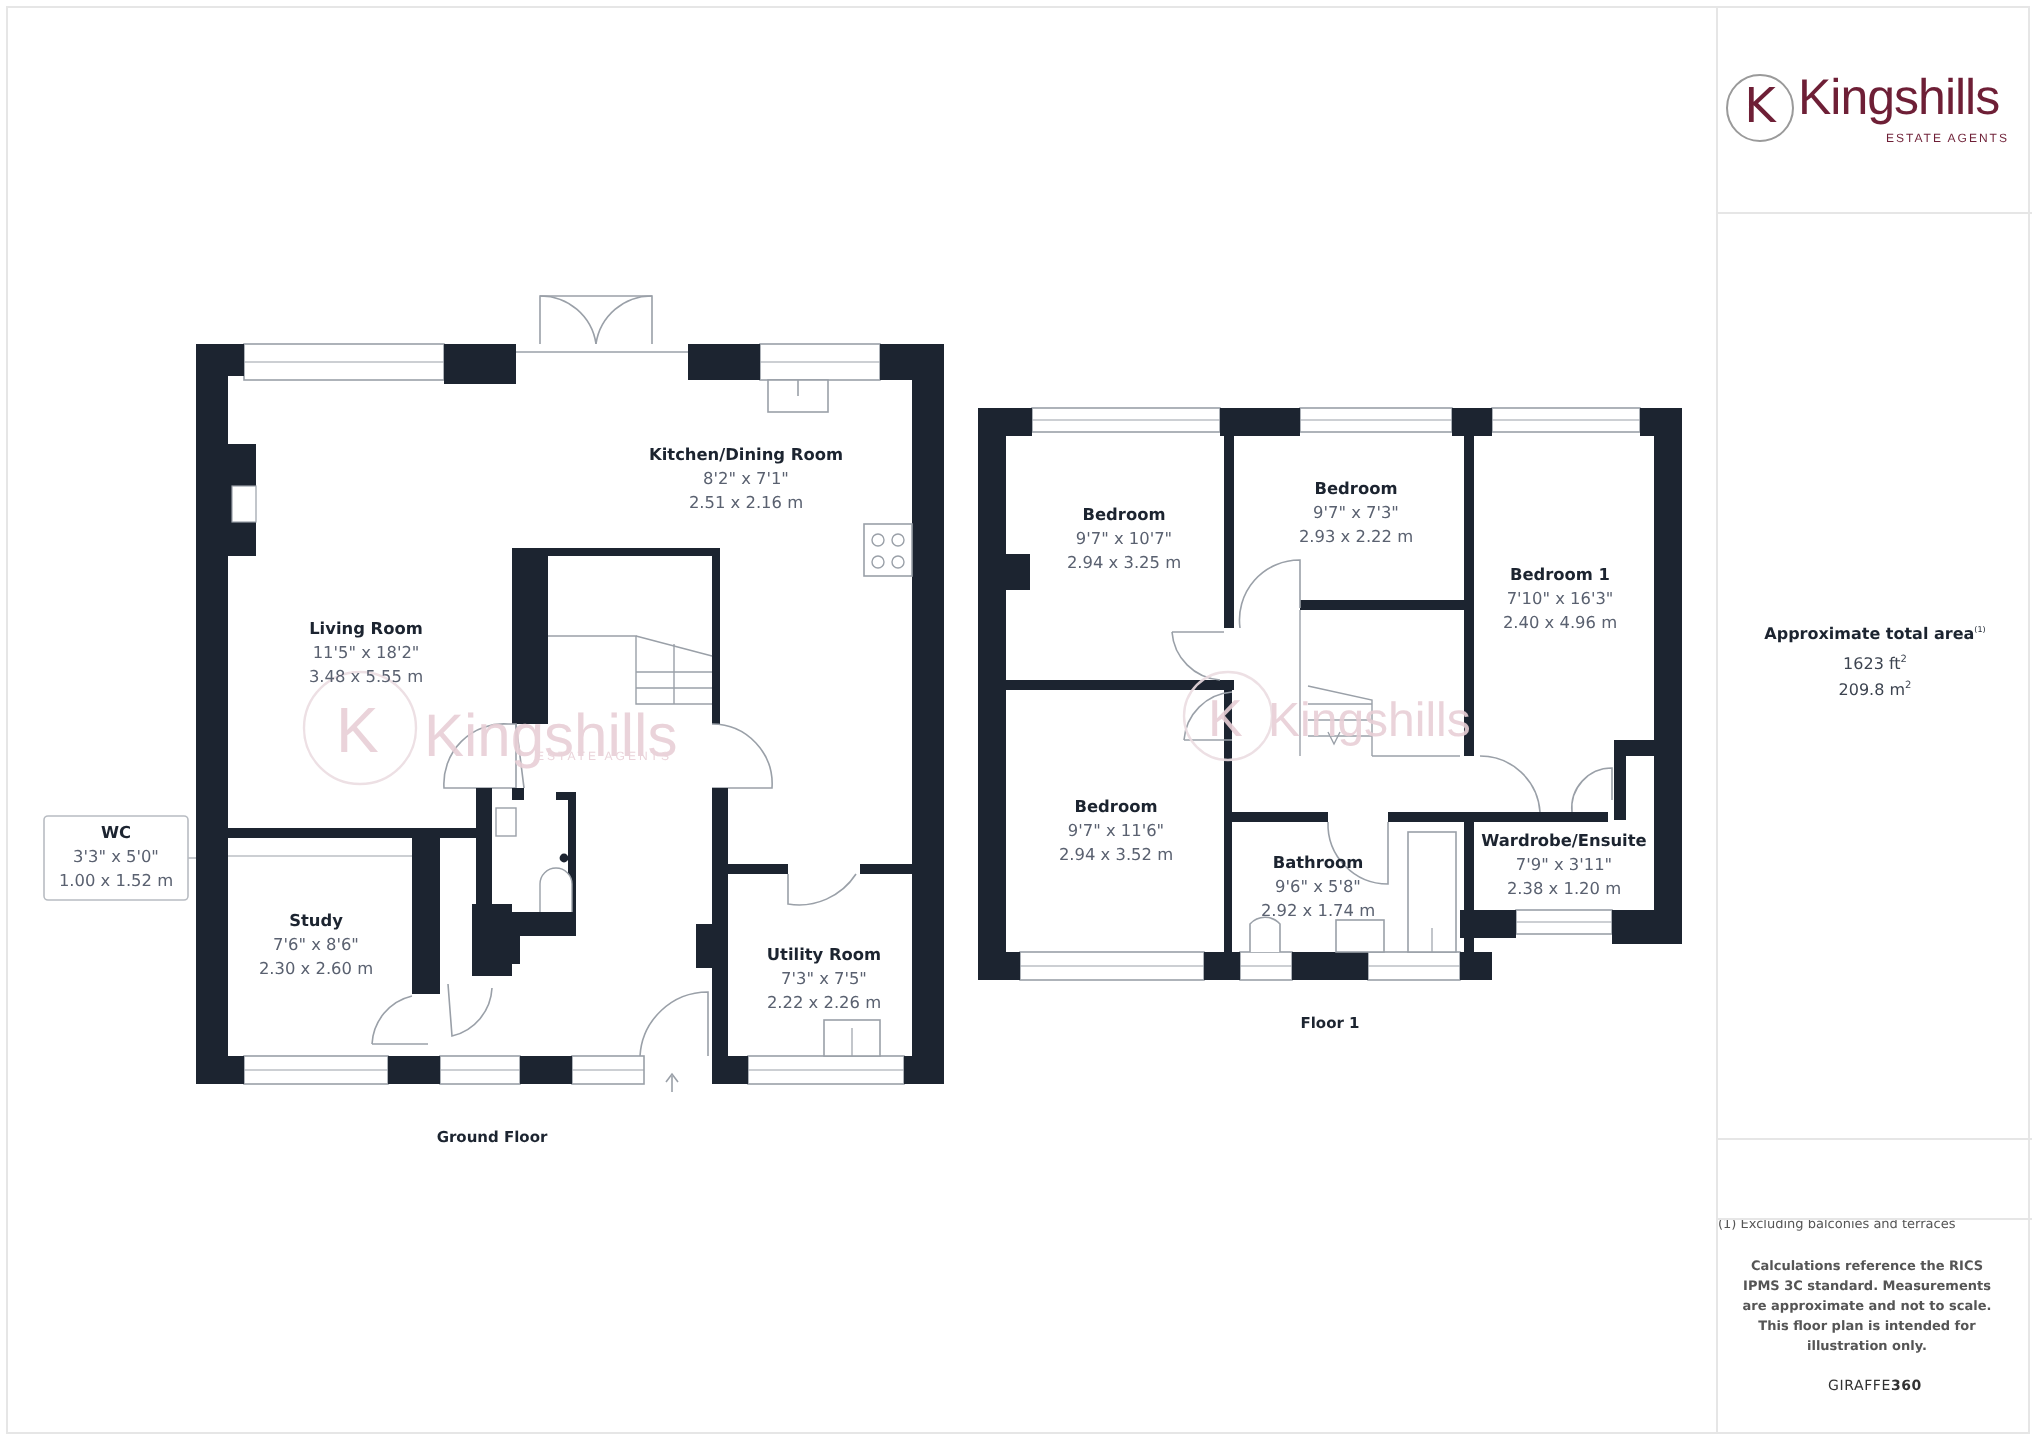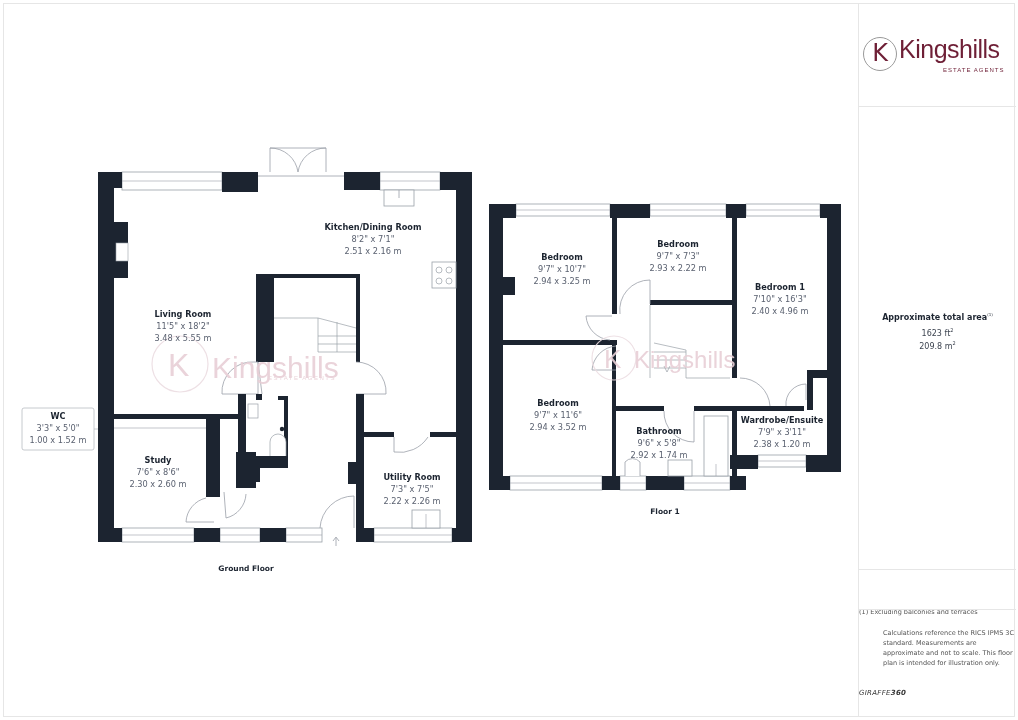--- a/index.html
+++ b/index.html
@@ -11,22 +11,22 @@
     .sb-section { position: absolute; left: 0; width: 157px; border-bottom: 1px solid #e6e6e6; }
     .logo { position: absolute; left: 4px; top: 34px; width: 150px; height: 40px; }
     .logo-circle { position: absolute; left: 0; top: 0; width: 34px; height: 34px; border: 1.5px solid #9a9a9a; border-radius: 50%; color: #6e1f36; font-size: 24px; line-height: 31px; text-align: center; font-family: "DejaVu Sans", sans-serif; }
     .logo-word { position: absolute; left: 36px; top: -2px; font-size: 25px; color: #6e1f36; letter-spacing: -0.5px; font-family: "Liberation Sans", sans-serif; }
     .logo-sub { position: absolute; left: 80px; top: 30px; font-size: 6px; letter-spacing: 1px; color: #6e1f36; font-family: "Liberation Sans", sans-serif; }
     .area-title { position: absolute; left: 0; width: 157px; top: 309px; text-align: center; font-size: 8px; font-weight: bold; color: #1c2430; }
     .area-title sup { font-size: 4px; font-weight: normal; }
     .area-val { position: absolute; left: 0; width: 157px; text-align: center; font-size: 8px; color: #3d4450; }
     .area-val sup { font-size: 5px; }
     .note { position: absolute; left: 0; width: 157px; top: 585px; text-align: left; font-size: 6.5px; color: #555; margin-top: 20px; }
-    .disclaimer { position: absolute; left: 24px; width: 133px; top: 625px; text-align: left; font-size: 6.5px; line-height: 10px; color: #555; }
-    .giraffe { position: absolute; left: 0; width: 157px; top: 686px; font-size: 7px; color: #333; letter-spacing: 0.3px; font-style: italic; }
+    .disclaimer { position: absolute; left: 8px; width: 133px; top: 625px; text-align: center; font-size: 6.5px; line-height: 10px; color: #555; font-weight: bold; }
+    .giraffe { position: absolute; left: 0; width: 157px; top: 686px; text-align: center; font-size: 7px; color: #333; letter-spacing: 0.3px; }
     .giraffe b { font-weight: bold; }
     .room-name { font-family: "DejaVu Sans", sans-serif; font-weight: bold; font-size: 8.2px; fill: #1c2430; }
     .room-dim { font-family: "DejaVu Sans", sans-serif; font-size: 8.2px; fill: #5a6170; }
     .floor-label { font-family: "DejaVu Sans", sans-serif; font-weight: bold; font-size: 7.5px; fill: #1c2430; }
     .wm-text { font-family: "Liberation Sans", sans-serif; fill: #e8cfd6; }
   </style>
 </head>
 <body>
 
 <div class="frame"></div>

